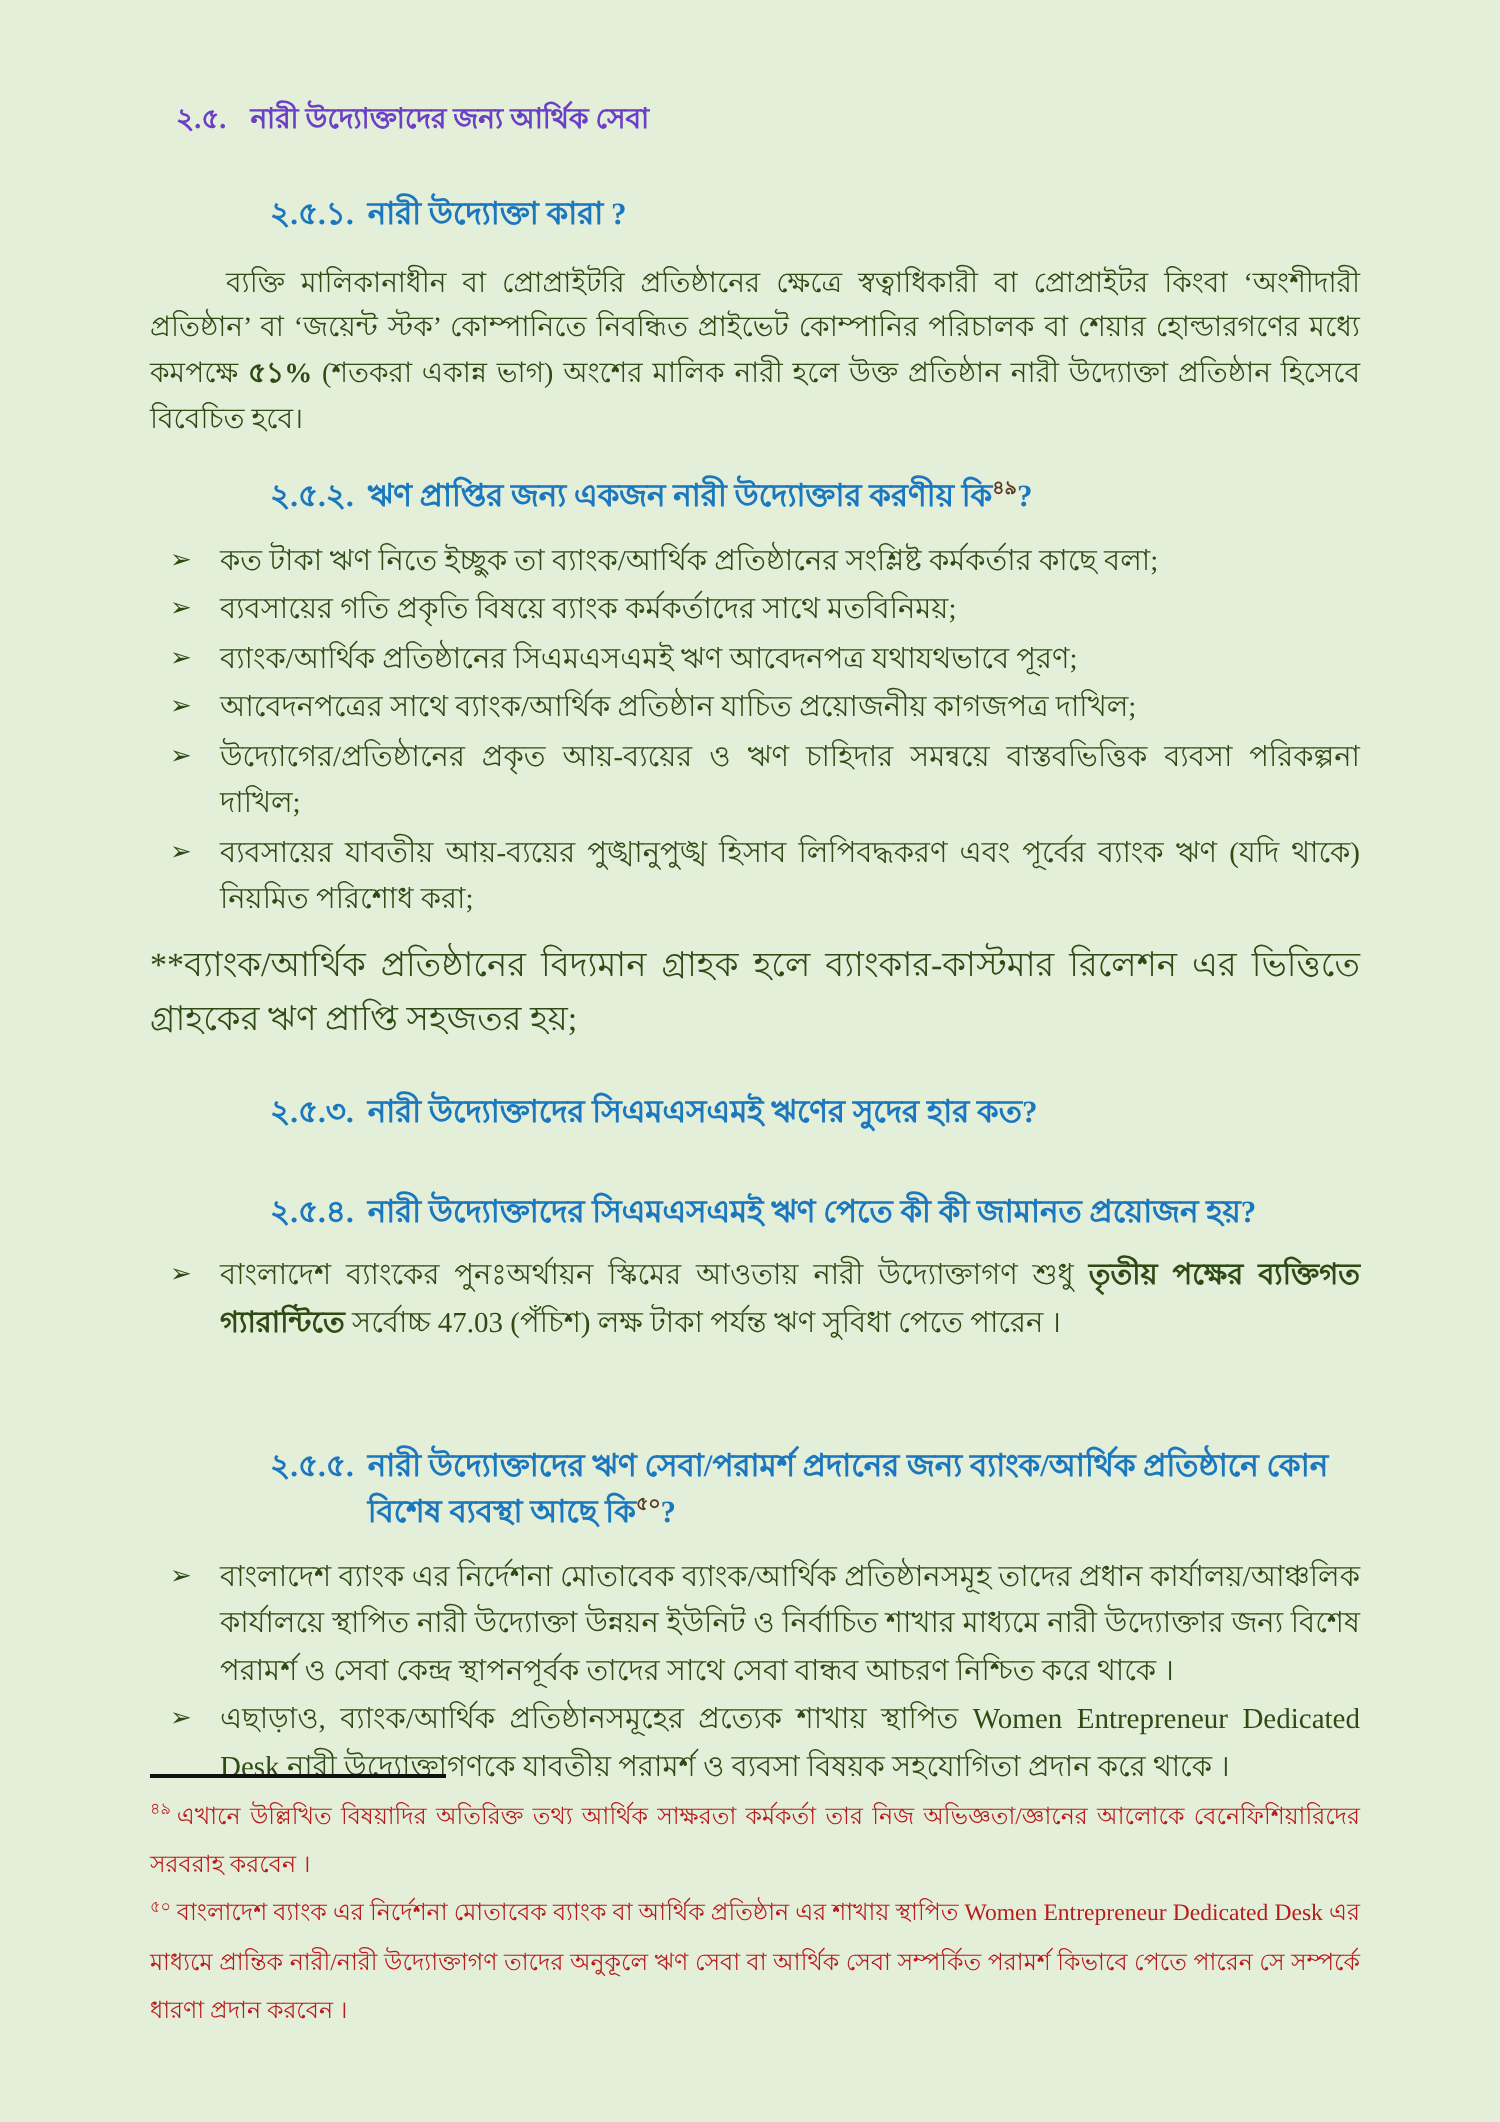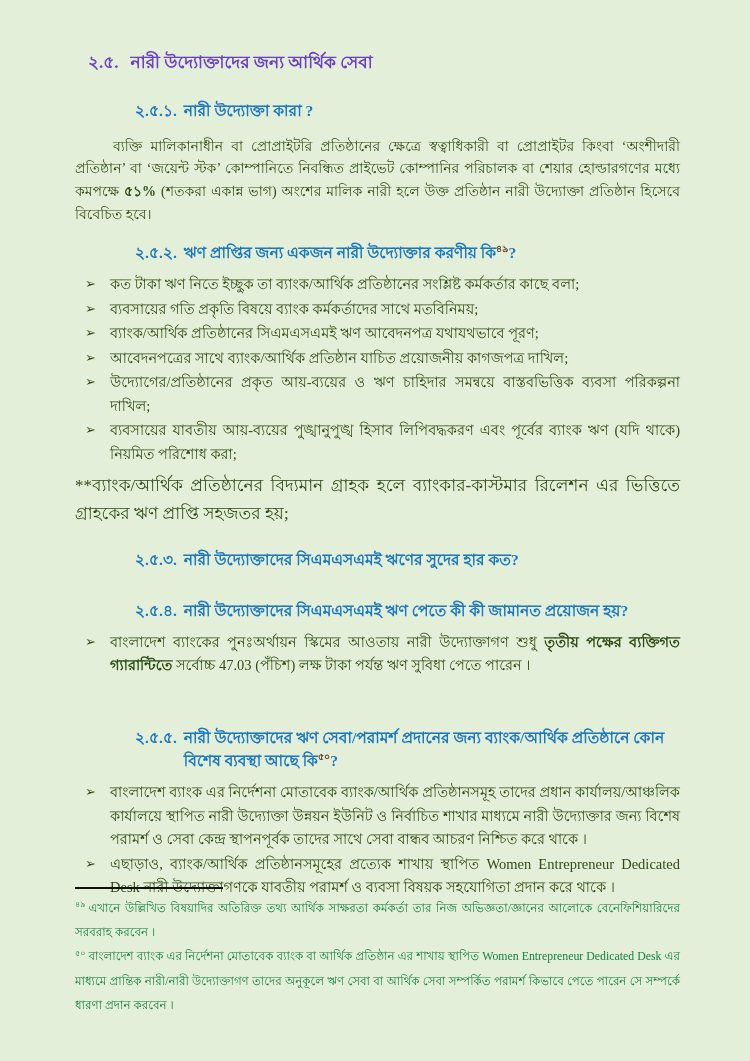--- a/index.html
+++ b/index.html
@@ -14,21 +14,21 @@
   }
   .content{
     position:absolute;
     left:75px;right:70px;top:52px;
   }
   
   .main-title{
     display:flex;
     margin:0 0 0 13px;
     color:#6b3fc6;
-    font-size:17px;
+    font-size:14px;
     font-weight:bold;
     line-height:1.25;
   }
   .main-title .num{flex:none;margin-right:12px;}
   
   .h2{
     display:flex;
     margin:0 0 0 60px;
     color:#1b78be;
     font-size:15.5px;
@@ -68,21 +68,21 @@
   .note{
     margin:6px 0 0 0;
     font-size:17px;
     line-height:1.62;
     text-align:justify;
   }
   
   .footnotes{
     position:absolute;
     left:75px;right:70px;bottom:44px;
-    color:#15803d;
+    color:#b91c1c;
   }
   .fn-rule{
     width:148px;height:0;
     border-top:2px solid #111;
     margin-bottom:7px;
   }
   .fn{
     margin:0;
     font-size:11.8px;
     line-height:2.05;

